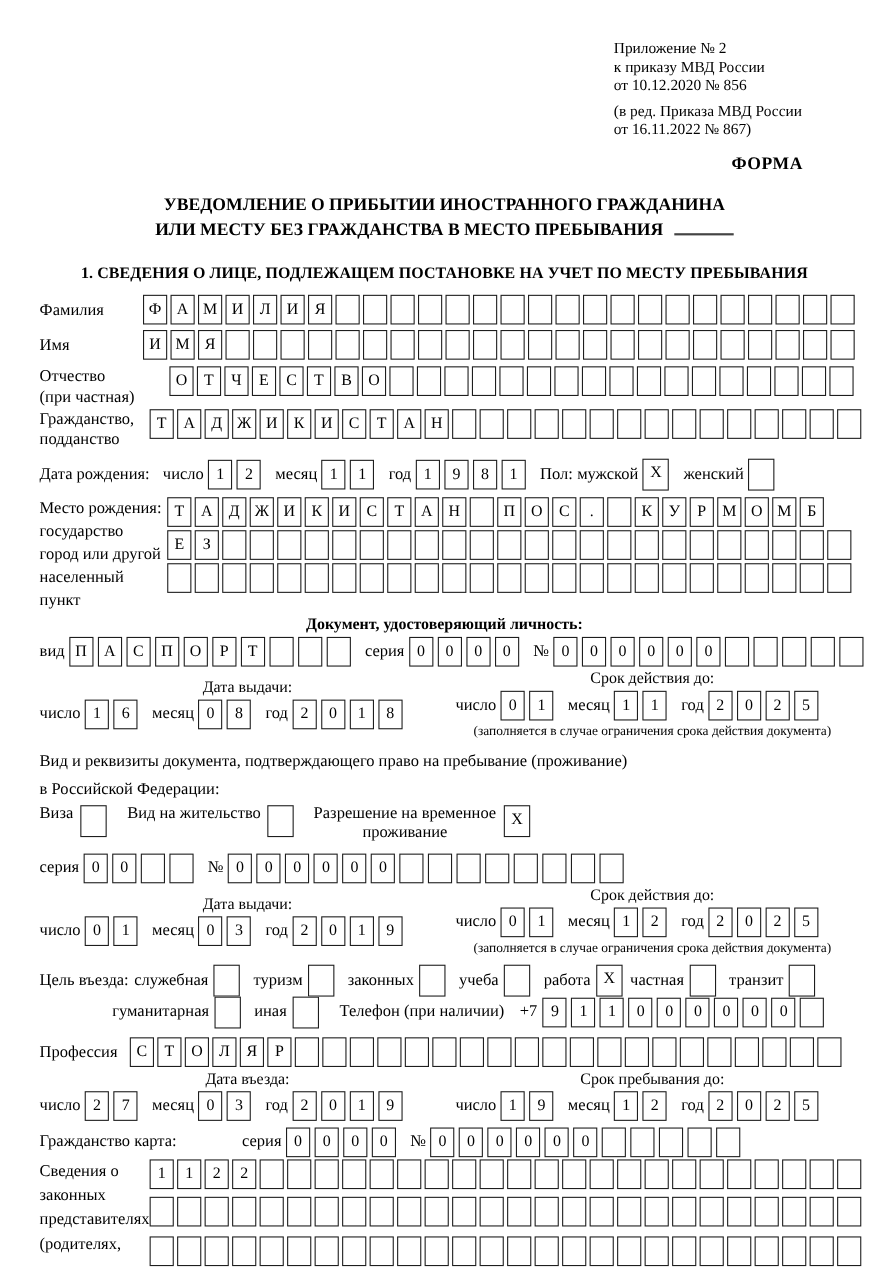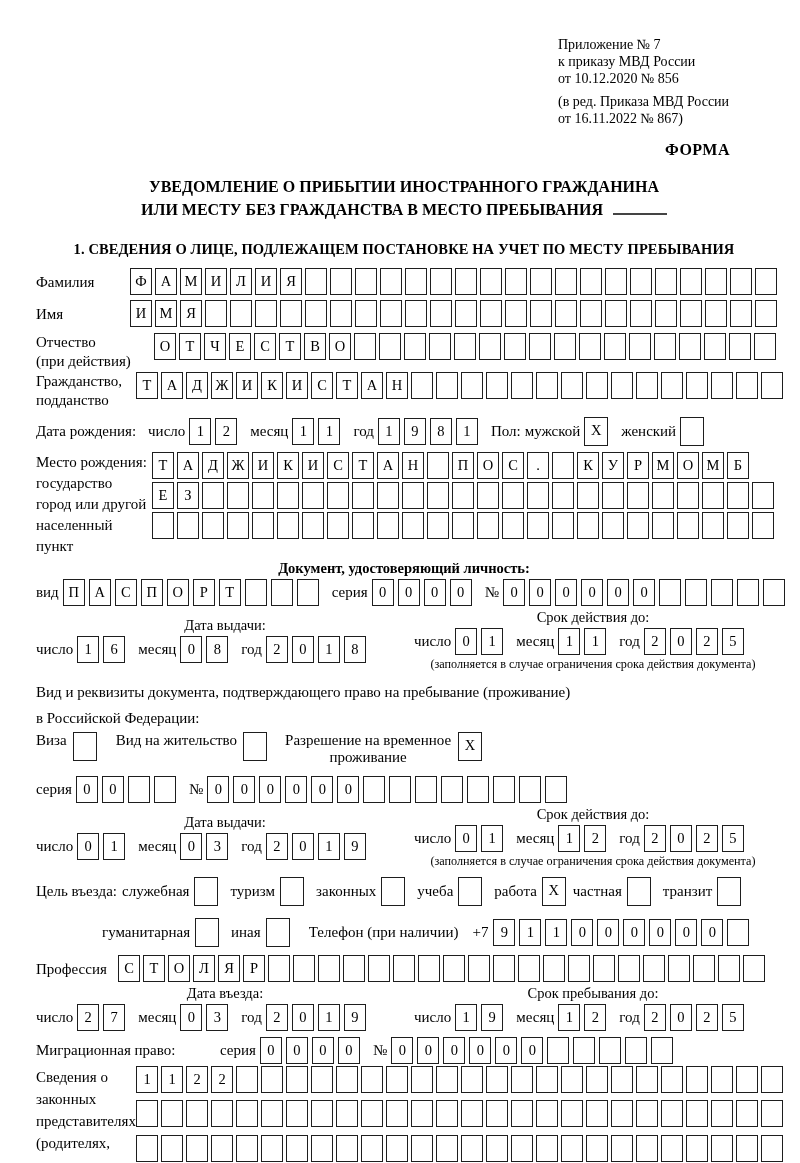--- a/index.html
+++ b/index.html
@@ -49,21 +49,21 @@
   .purpose .p-lbl{margin-right:5px;white-space:nowrap;}
   .purpose .cells{margin-right:9px;}
   .indent{margin-left:66px;}
 </style>
 </head>
 <body>
 
 <div class="page">
 
   <div class="appendix">
-    <div>Приложение № 7</div>
+    <div>Приложение № 2</div>
     <div>к приказу МВД России</div>
     <div>от 10.12.2020 № 856</div>
     <div class="gap"></div>
     <div>(в ред. Приказа МВД России</div>
     <div>от 16.11.2022 № 867)</div>
   </div>
   <div class="forma">ФОРМА</div>
 
   <div class="title">
     <div>УВЕДОМЛЕНИЕ О ПРИБЫТИИ ИНОСТРАННОГО ГРАЖДАНИНА</div>
@@ -134,21 +134,21 @@
         <span class="cell"></span>
         <span class="cell"></span>
         <span class="cell"></span>
         <span class="cell"></span>
       </div>
   </div>
 
   <div class="row mt6">
     <div class="lbl w-patro stack">
       <div>Отчество</div>
-      <div>(при действия)</div>
+      <div>(при частная)</div>
     </div>
     <div class="cells">
         <span class="cell">О</span>
         <span class="cell">Т</span>
         <span class="cell">Ч</span>
         <span class="cell">Е</span>
         <span class="cell">С</span>
         <span class="cell">Т</span>
         <span class="cell">В</span>
         <span class="cell">О</span>
@@ -540,21 +540,21 @@
     <span class="p-lbl">частная</span>
     <span class="cells box">
         <span class="cell"></span>
       </span>
     <span class="p-lbl">транзит</span>
     <span class="cells box">
         <span class="cell"></span>
       </span>
   </div>
 
-  <div class="purpose indent" style="margin-top:12px">
+  <div class="purpose indent" style="margin-top:0">
     <span class="p-lbl">гуманитарная</span>
     <span class="cells box">
         <span class="cell"></span>
       </span>
     <span class="p-lbl">иная</span>
     <span class="cells box" style="margin-right:16px">
         <span class="cell"></span>
       </span>
     <span class="p-lbl" style="margin-right:14px">Телефон (при наличии)</span>
     <span class="p-lbl">+7</span>
@@ -645,21 +645,21 @@
             <span class="cell">2</span>
             <span class="cell">0</span>
             <span class="cell">2</span>
             <span class="cell">5</span>
           </span>
       </div>
     </div>
   </div>
 
   <div class="row vc mt6">
-    <span class="dw" style="width:180px">Миграционная право:</span>
+    <span class="dw" style="width:180px">Гражданство карта:</span>
     <span class="dw">серия</span>
     <span class="cells dg">
         <span class="cell">0</span>
         <span class="cell">0</span>
         <span class="cell">0</span>
         <span class="cell">0</span>
       </span>
     <span class="dw">№</span>
     <span class="cells dg">
         <span class="cell">0</span>

